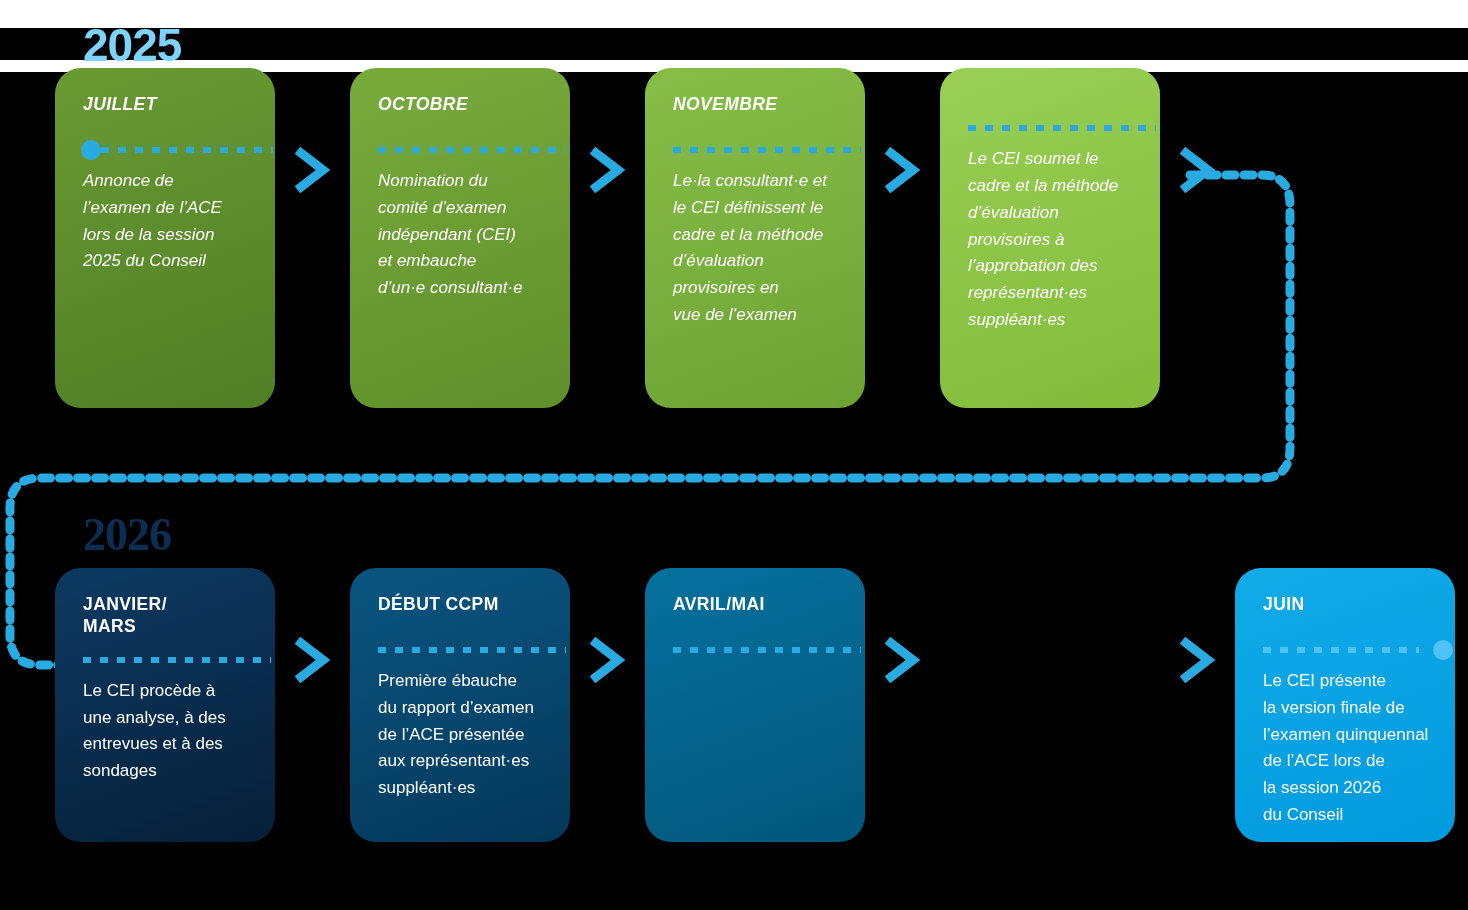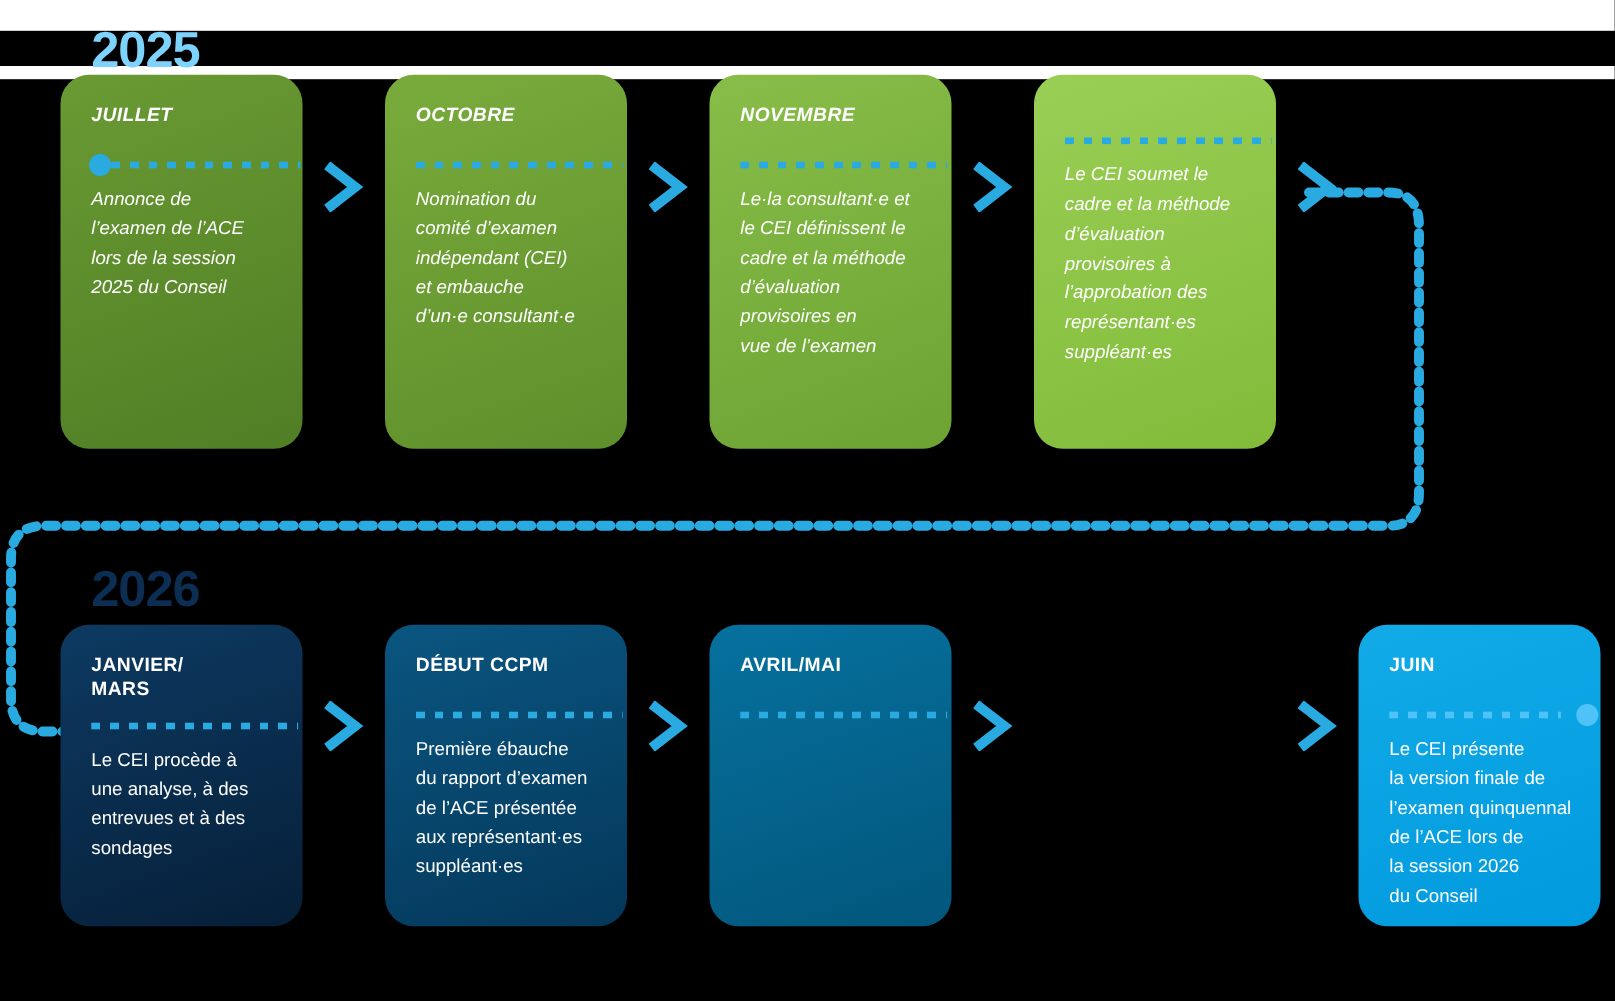--- a/index.html
+++ b/index.html
@@ -45,20 +45,21 @@
   }
   #year-2025 {
     left: 83px;
     top: 22px;
     color: #7dd3fc;
   }
   #year-2026 {
     left: 83px;
     top: 512px;
     color: #0b2e52;
+    font-family: Liberation Serif, serif;
   }
 
   
   .row {
     position: absolute;
     left: 0;
     width: 1468px;
   }
   #row-2025 { top: 68px; height: 340px; font-style: italic; }
   #row-2026 { top: 568px; height: 342px; }

